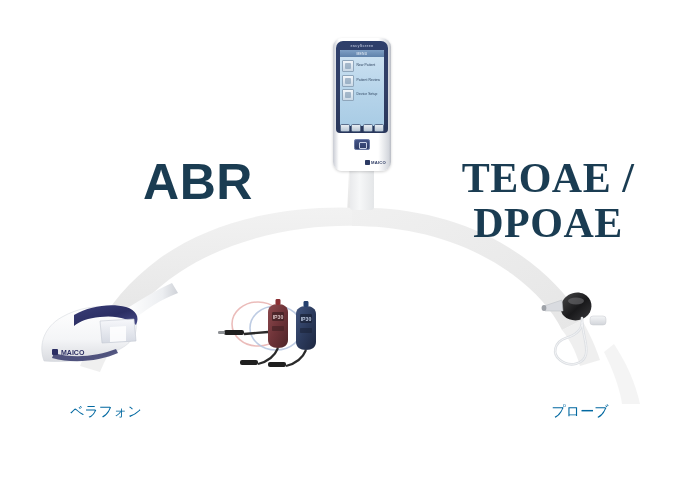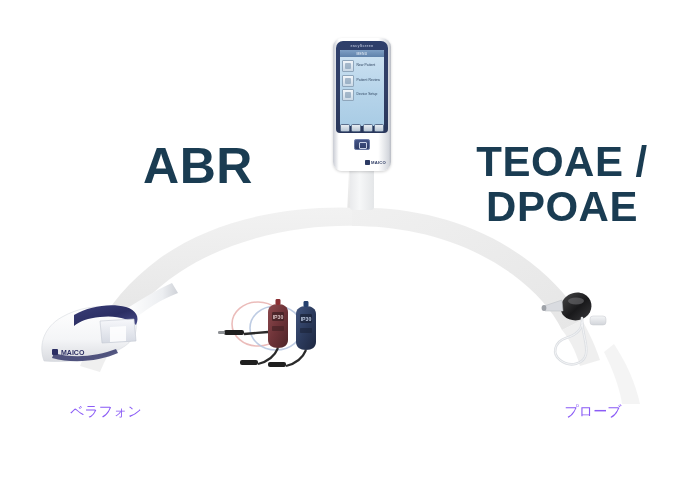--- a/index.html
+++ b/index.html
@@ -31,34 +31,36 @@
   }
 
   
   .heading {
     position: absolute;
     color: #1a3c52;
     font-weight: bold;
     letter-spacing: 0.5px;
     line-height: 1.06;
     white-space: pre-line;
+    margin-top: 16px;
   }
   #heading-abr {
     left: 118px;
     top: 140px;
     width: 160px;
     text-align: center;
     font-size: 50px;
   }
   #heading-oae {
-    left: 442px;
+    left: 428px;
     top: 140px;
     width: 240px;
     text-align: center;
     font-size: 42px;
+    font-family: Liberation Serif, serif;
   }
 
   
   #device-wrap {
     position: absolute;
     left: 333px;
     top: 38px;
     width: 58px;
     height: 160px;
   }
@@ -231,38 +233,38 @@
     position: absolute;
     left: 532px;
     top: 286px;
     width: 104px;
     height: 86px;
   }
 
   
   .caption {
     position: absolute;
-    color: #8b5cf6;
+    color: #0369a1;
     font-size: 14px;
     line-height: 1.55;
     text-align: center;
     white-space: pre-line;
   }
   #caption-beraphone {
     left: 14px;
     top: 379px;
     width: 184px;
   }
   #caption-ip30 {
     left: 185px;
     top: 379px;
     width: 200px;
   }
   #caption-probe {
-    left: 518px;
+    left: 505px;
     top: 379px;
     width: 150px;
   }
   .cap-sup {
     font-size: 9px;
     vertical-align: super;
   }
 </style>
 </head>
 <body>

